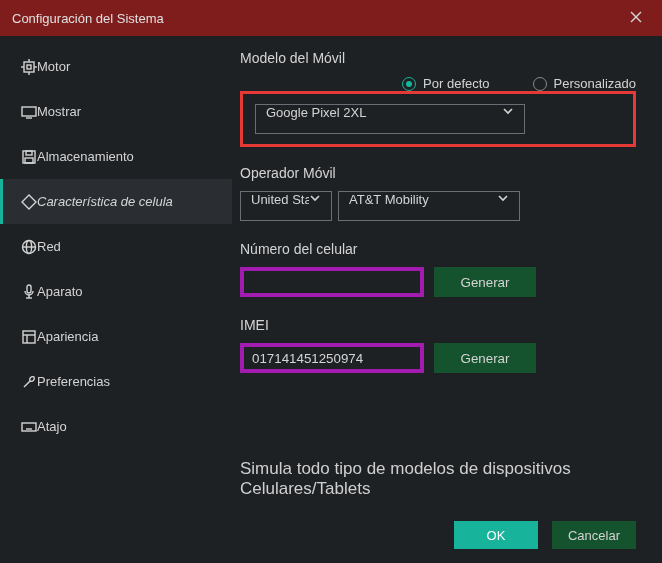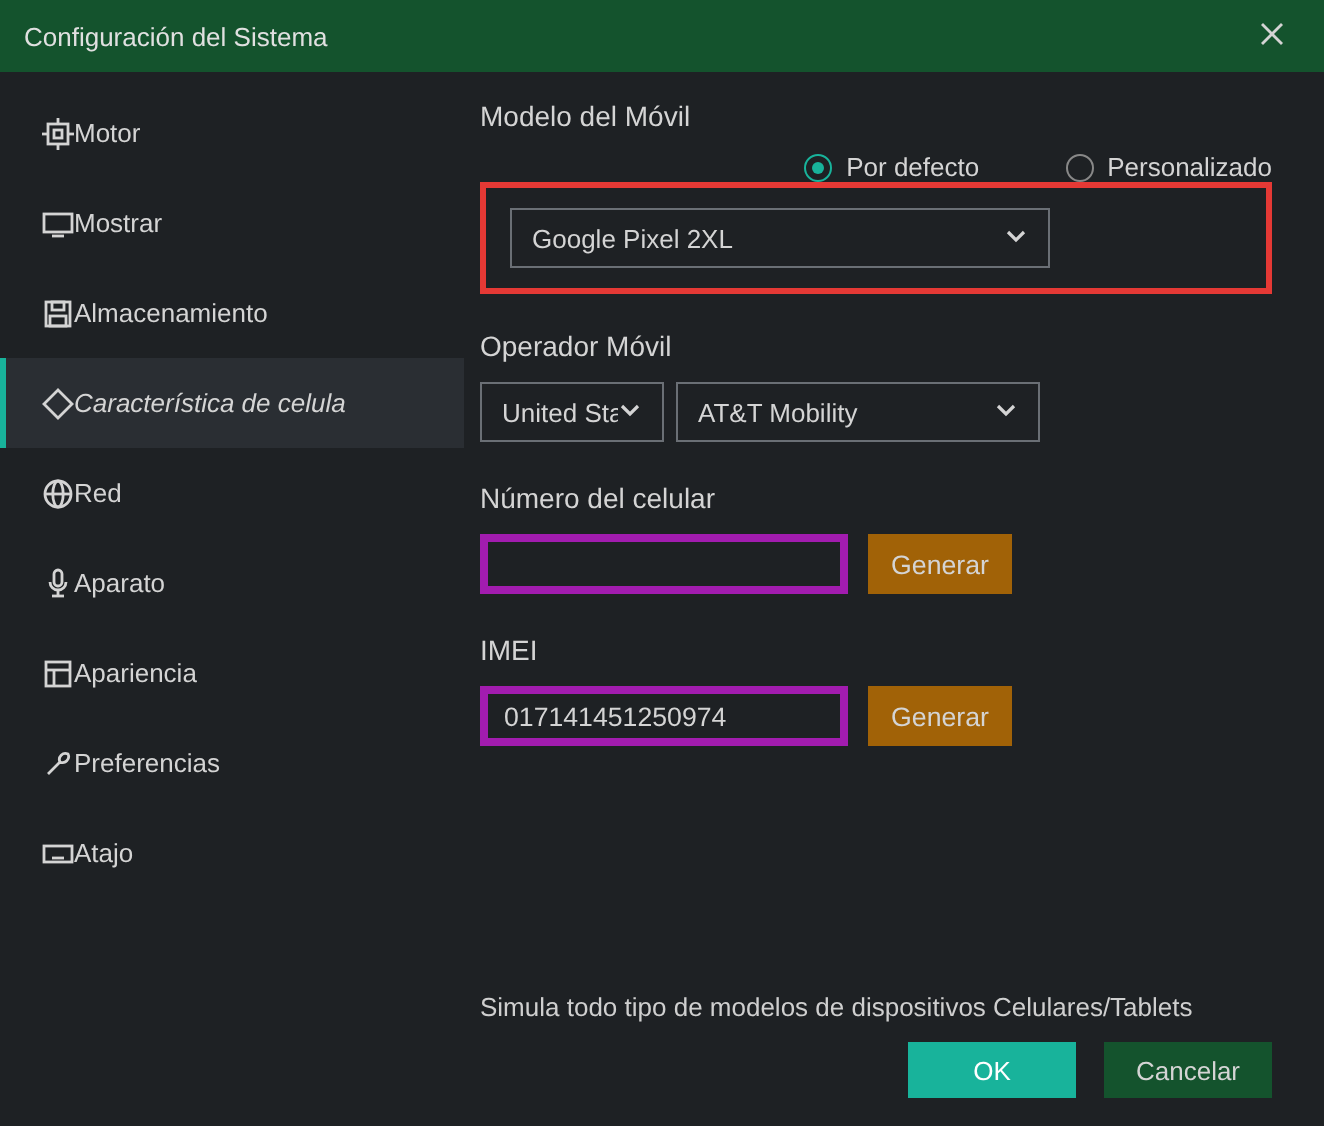--- a/index.html
+++ b/index.html
@@ -11,21 +11,21 @@
   font-family: "Segoe UI", Arial, sans-serif;
   font-size: 13px;
   overflow: hidden;
 }
 .titlebar {
   height: 36px;
   display: flex;
   align-items: center;
   justify-content: space-between;
   padding: 0 12px;
-  background: #14532d;
+  background: #7f1d1d;
 }
 .title-text { color: #e0e0e0; font-size: 13px; }
 .close-btn {
   width: 28px; height: 28px;
   display: flex; align-items: center; justify-content: center;
   cursor: pointer; color: #d4d4d4;
 }
 .close-btn svg { width: 12px; height: 12px; }
 .body-area {
   display: flex;
@@ -86,21 +86,21 @@
   border: 3px solid #e53935;
   padding: 10px 12px;
   margin-bottom: 18px;
 }
 .select {
   height: 30px;
   border: 1px solid #6a6f75;
   background: #1e2124;
   color: #d4d4d4;
   display: flex;
-  align-items: center;
+  align-items: flex-start;
   padding: 0 10px;
   justify-content: space-between;
   cursor: pointer;
 }
 .select .chev svg{ width:12px; height:12px; stroke:#d4d4d4; fill:none; stroke-width:1.6;}
 .model-select { width: 270px; }
 .row-carrier {
   display: flex; gap: 6px;
   margin-bottom: 20px;
 }
@@ -112,31 +112,31 @@
 }
 .text-input {
   width: 184px;
   height: 30px;
   border: 4px solid #a21caf;
   background: #1e2124;
   color: #d4d4d4;
   padding: 0 8px;
 }
 .gen-btn {
-  width: 72px; height: 30px;
-  background: #a16207;
+  width: 102px; height: 30px;
+  background: #14532d;
   color: #d4d4d4;
   border: none;
   cursor: pointer;
 }
 .desc-text {
   color: #cfcfcf;
-  font-size: 13px;
+  font-size: 17px;
   position: absolute;
-  bottom: 52px;
+  bottom: 64px;
   left: 8px;
   margin-top: 32px;
 }
 .footer {
   position: absolute;
   bottom: 14px;
   right: 26px;
   display: flex;
   gap: 14px;
 }

